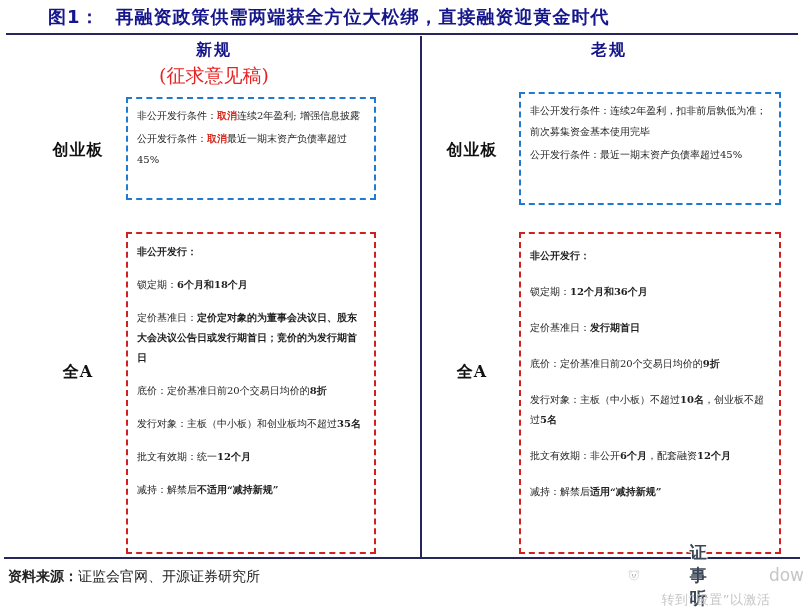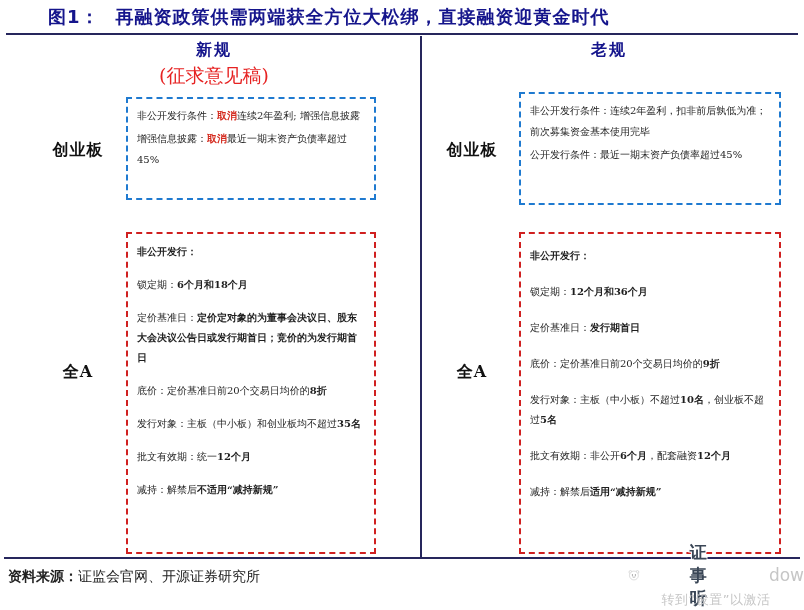--- a/index.html
+++ b/index.html
@@ -159,21 +159,21 @@
   <div class="col-subheader">(征求意见稿)</div>
   <div class="col-header old">老规</div>
 
   <div class="row-label chinext-left">创业板</div>
   <div class="row-label chinext-right">创业板</div>
   <div class="row-label alla-left">全A</div>
   <div class="row-label alla-right">全A</div>
 
   <div class="box box-blue box-new-chinext">
       <p class="para"><span class="seg-n">非公开发行条件：</span><span class="seg-rb">取消</span><span class="seg-n">连续2年盈利; 增强信息披露</span></p>
-      <p class="para"><span class="seg-n">增强信息披露：</span><span class="seg-rb">取消</span><span class="seg-n">最近一期末资产负债率超过45%</span></p>
+      <p class="para"><span class="seg-n">公开发行条件：</span><span class="seg-rb">取消</span><span class="seg-n">最近一期末资产负债率超过45%</span></p>
     </div>
   <div class="box box-blue box-old-chinext">
       <p class="para"><span class="seg-n">非公开发行条件：连续2年盈利，扣非前后孰低为准；前次募集资金基本使用完毕</span></p>
       <p class="para"><span class="seg-n">公开发行条件：最近一期末资产负债率超过45%</span></p>
     </div>
   <div class="box box-red box-new-all">
       <p class="para"><span class="seg-b">非公开发行：</span></p>
       <p class="para"><span class="seg-n">锁定期：</span><span class="seg-b">6个月和18个月</span></p>
       <p class="para"><span class="seg-n">定价基准日：</span><span class="seg-b">定价定对象的为董事会决议日、股东大会决议公告日或发行期首日；竞价的为发行期首日</span></p>
       <p class="para"><span class="seg-n">底价：定价基准日前20个交易日均价的</span><span class="seg-b">8折</span></p>

